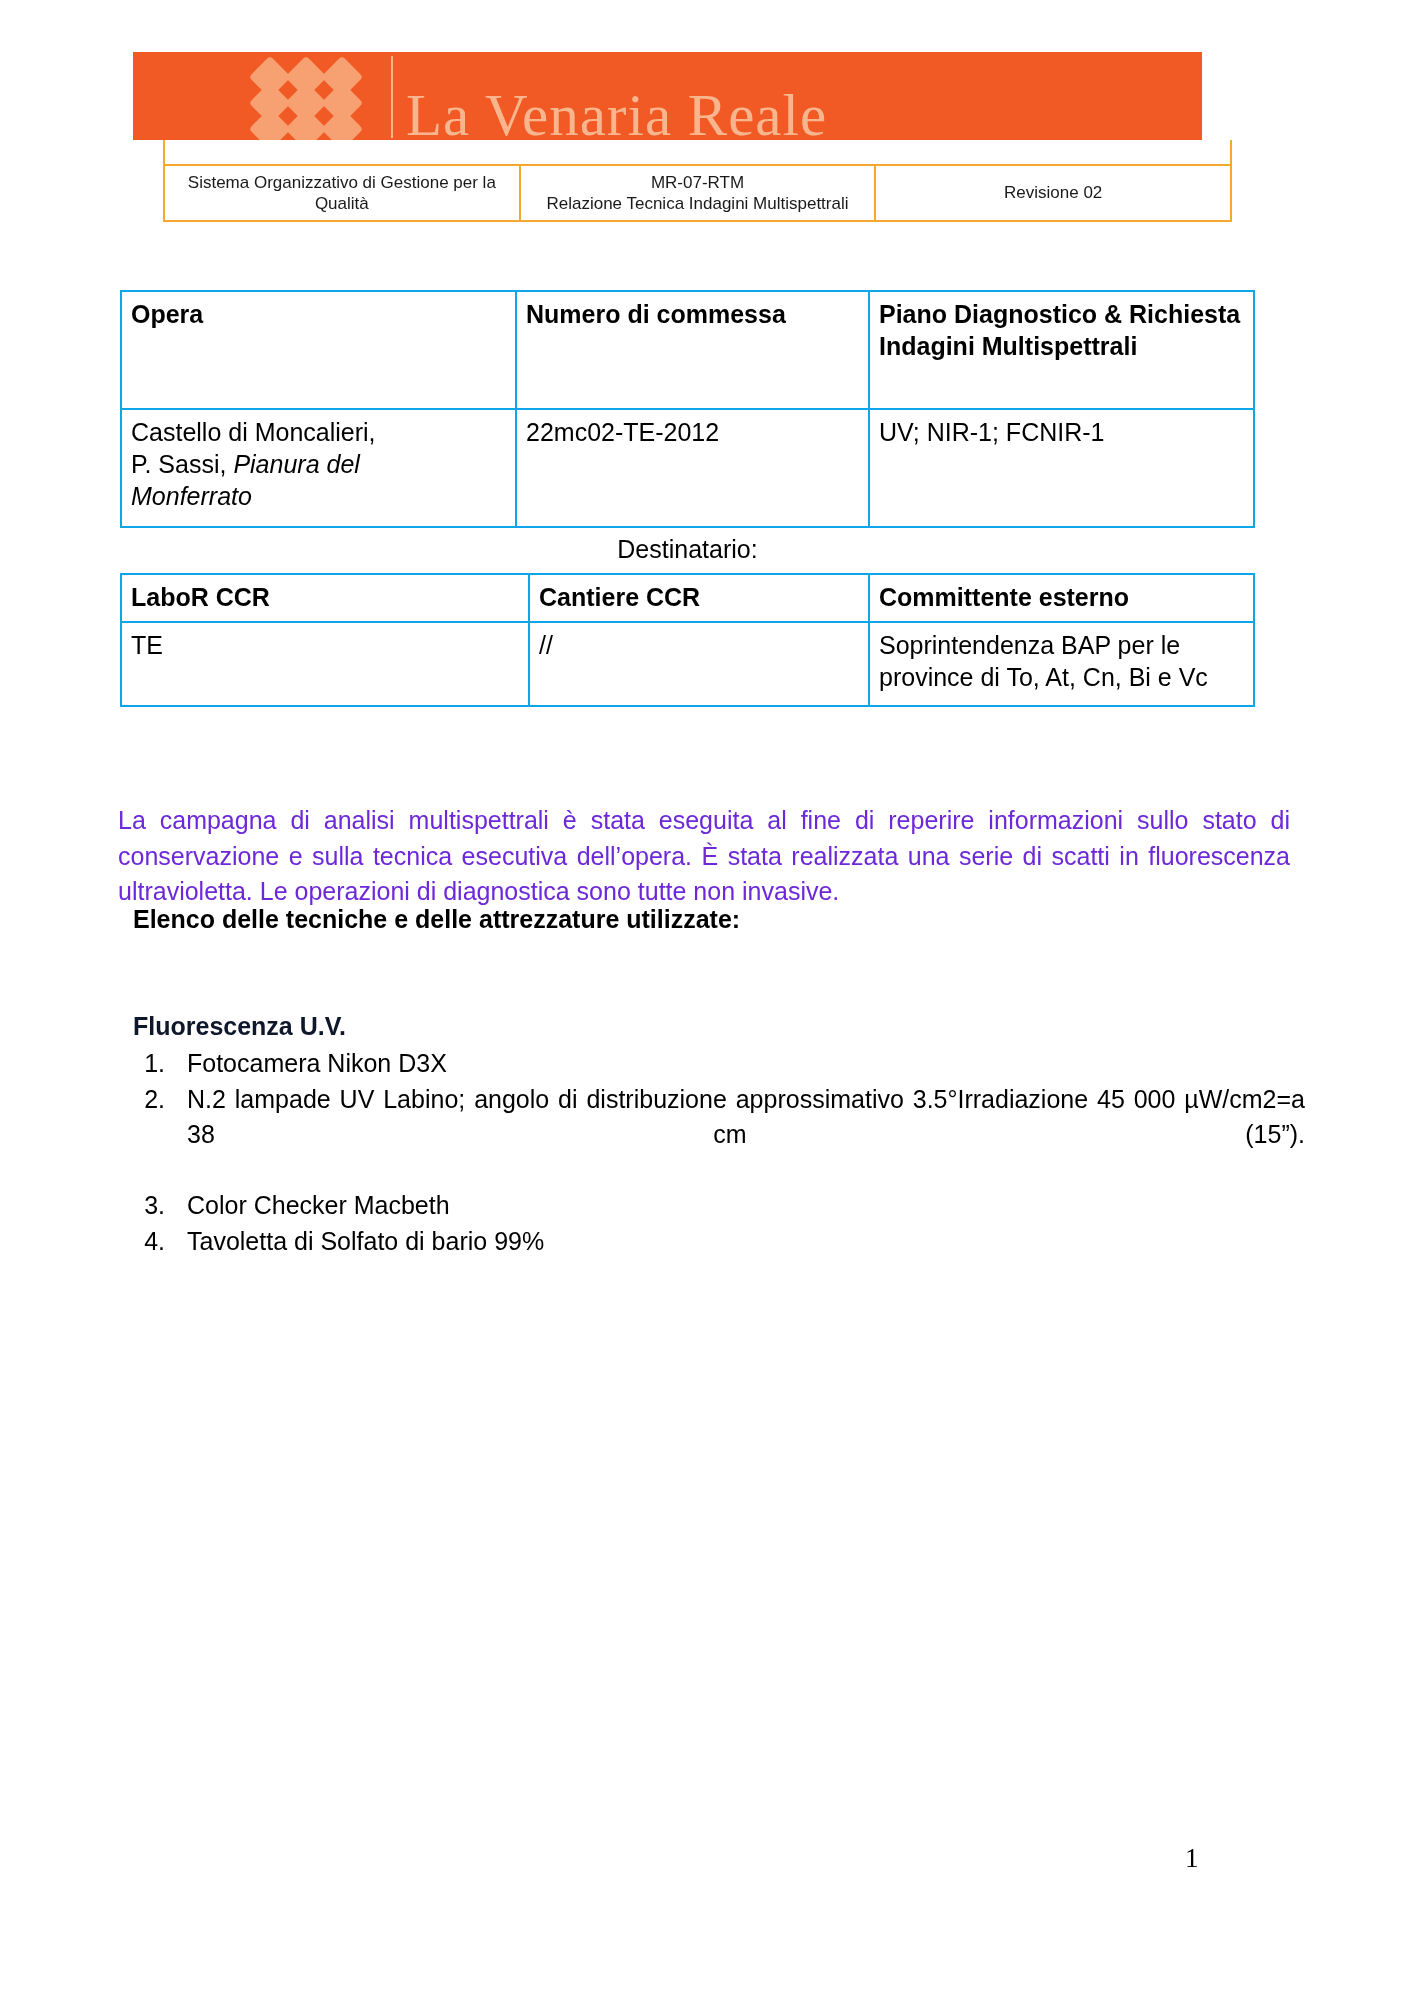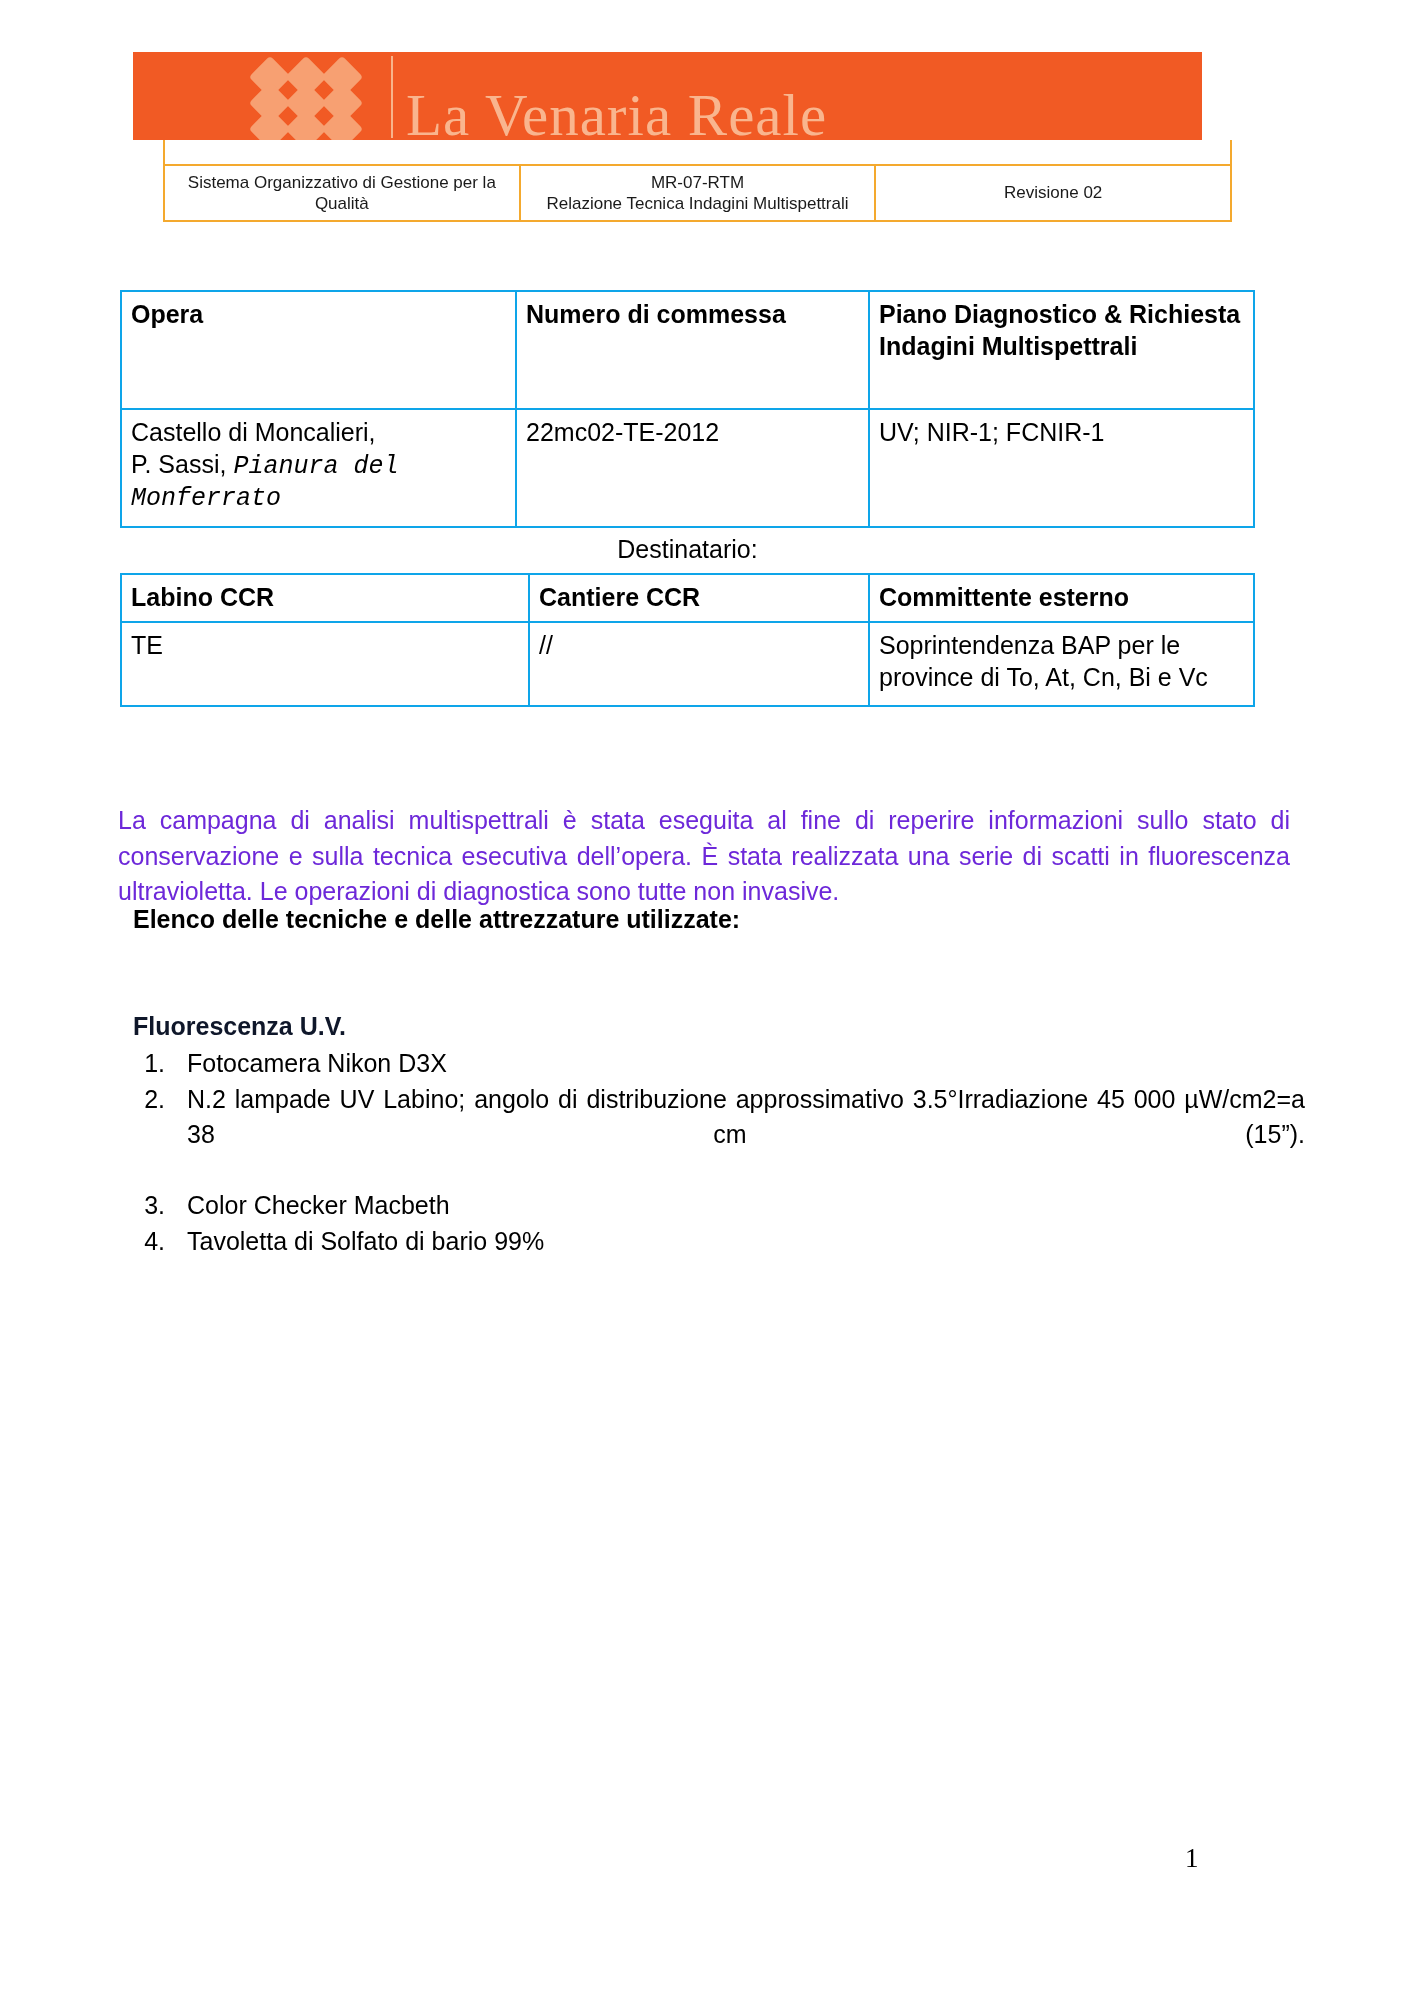--- a/index.html
+++ b/index.html
@@ -125,21 +125,21 @@
   }
   .tbl td {
     border: 2px solid #0ea5e9;
     vertical-align: top;
     padding: 6px 9px;
     font-size: 25px;
     line-height: 1.28;
     color: #000;
   }
   .tbl td.hd { font-weight: bold; }
-  .ital { font-style: italic; font-family: Liberation Mono, monospace; }
+  .ital { font-style: italic; }
 
   #opera-table {
     left: 120px;
     top: 290px;
     width: 1135px;
   }
   #opera-table .r1 td { height: 104px; }
   #opera-table .r2 td { height: 104px; }
 
   .destinatario-label {
@@ -292,21 +292,21 @@
       <td> UV; NIR-1; FCNIR-1</td>
     </tr>
   </tbody>
     </table>
 
   <div class="destinatario-label">Destinatario:</div>
 
   <table class="tbl" id="dest-table">
     <tbody>
         <tr class="dr1">
-      <td class="hd" style="width:388px;">Labino CCR</td>
+      <td class="hd" style="width:388px;">LaboR CCR</td>
       <td class="hd" style="width:320px;">Cantiere CCR</td>
       <td class="hd">Committente esterno</td>
     </tr>
     <tr class="dr2">
       <td>TE</td>
       <td>//</td>
       <td>Soprintendenza BAP per le province di To, At, Cn, Bi e Vc</td>
     </tr>
   </tbody>
     </table>

